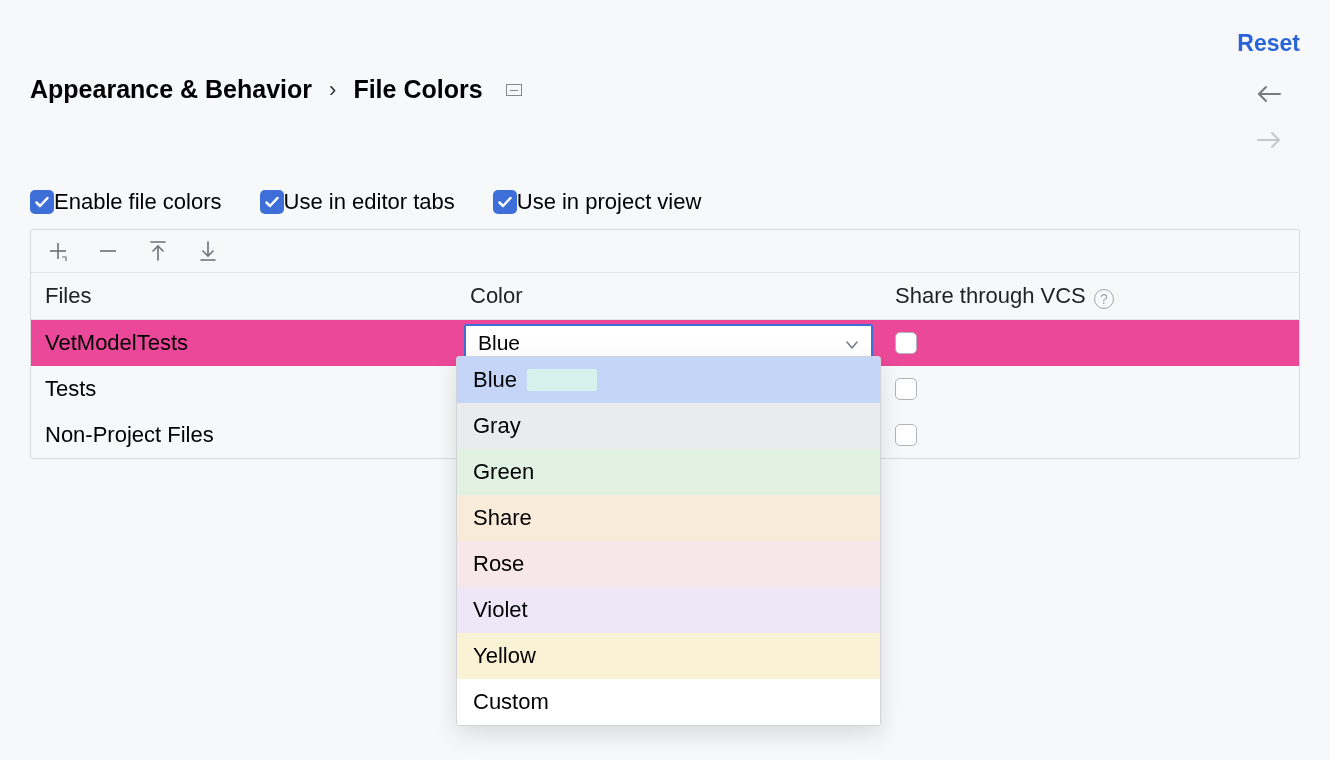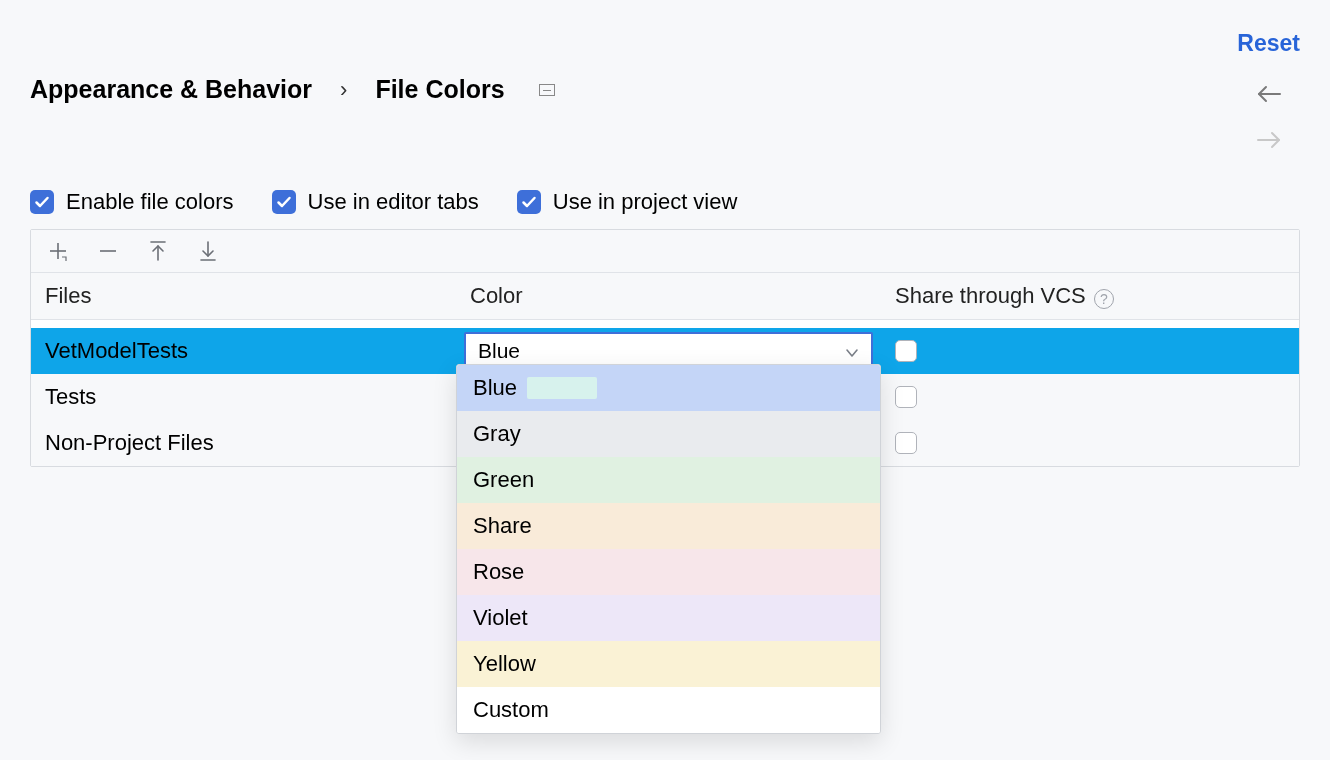--- a/index.html
+++ b/index.html
@@ -18,21 +18,21 @@
     }
     .header {
       display: flex;
       align-items: center;
       justify-content: space-between;
       margin-bottom: 40px;
     }
     .breadcrumb {
       display: flex;
       align-items: center;
-      gap: 28px;
+      gap: 17px;
       font-size: 25px;
       font-weight: 700;
     }
     .breadcrumb .chevron {
       font-weight: 400;
       color: #333;
       font-size: 22px;
     }
     .breadcrumb .separator-icon {
       display: inline-block;
@@ -73,21 +73,20 @@
     }
     .checkboxes {
       display: flex;
       align-items: center;
       gap: 38px;
       margin-bottom: 14px;
     }
     .checkbox-item {
       display: flex;
       align-items: center;
-      gap: 12px;
       cursor: pointer;
     }
     .checkbox-box {
       width: 24px;
       height: 24px;
       background: #3e6fd9;
       border-radius: 5px;
       display: flex;
       align-items: center;
       justify-content: center;
@@ -147,22 +146,21 @@
     }
     .table-body {
       background: #f7f8fa;
     }
     .table-row {
       display: flex;
       align-items: center;
       height: 46px;
     }
     .table-row.selected {
-      background: #0ea5e9;
-      margin-top: 8px;
+      background: #ec4899;
     }
     .table-row .col-scope {
       padding: 8px 14px;
     }
     .table-row .col-color {
       padding: 14px 8px;
       position: relative;
     }
     .table-row .col-share {
       padding: 4px 14px;

